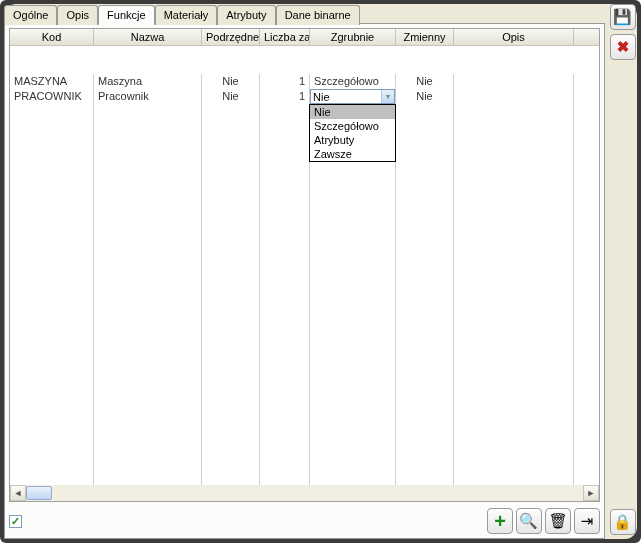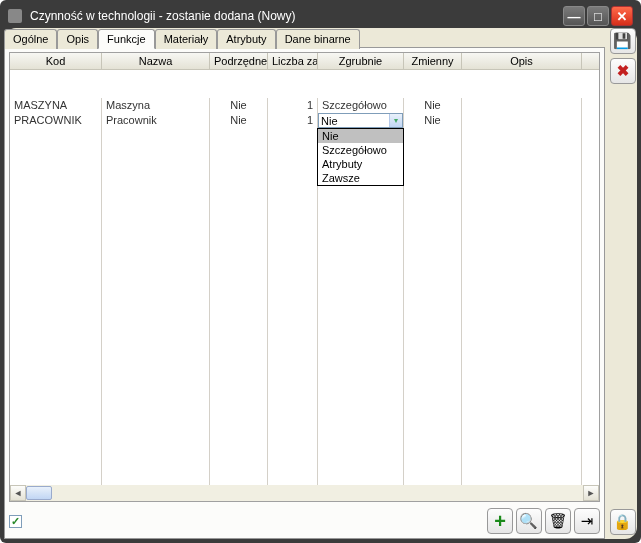--- a/index.html
+++ b/index.html
@@ -37,35 +37,26 @@
 .dropdown-list .opt.sel { background: #c0c0c0; }
 .hscroll { height: 16px; background: #f1efe2; display: flex; align-items: center; }
 .hscroll .arrow { width: 16px; height: 16px; background: linear-gradient(#fdfdfb,#e4e2d5); border: 1px solid #c7c5b8; display:flex;align-items:center;justify-content:center;font-size:9px;color:#555;}
 .hscroll .track { flex:1; height:16px; background:#f1efe2; position:relative;}
 .hscroll .thumb { position:absolute; left:0; width:26px; height:14px; top:1px; background:linear-gradient(#e9f1fb,#c1d6f4); border:1px solid #9ac; border-radius:2px;}
 .bottom-row { display:flex; align-items:center; margin-top:6px; }
 .checkbox { display:flex; align-items:center; gap:4px; font-size:11px; }
 .checkbox .box { width:13px;height:13px;border:1px solid #7f9db9;background:#fff;display:flex;align-items:center;justify-content:center;color:#2a8a2a;font-size:11px;font-weight:bold;}
 .bottom-row .spacer { flex:1; }
 .toolbtn { width:26px;height:26px;border:1px solid #999;border-radius:4px;background:linear-gradient(#fdfdfd,#e6e6e6);display:flex;align-items:center;justify-content:center;margin-left:3px;font-size:15px;}
-.c0{width:92px}.c1{width:108px}.c2{width:58px}.c3{width:50px}.c4{width:86px}.c5{width:58px}.c6{width:120px}
+.c0{width:84px}.c1{width:108px}.c2{width:58px}.c3{width:50px}.c4{width:86px}.c5{width:58px}.c6{width:120px}
 </style>
 </head>
 <body>
 
 <div class="window">
-  <div class="titlebar">
-    <div class="win-icon"></div>
-    <div class="title">Czynność w technologii - zostanie dodana  (Nowy)</div>
-    <div class="winbtns">
-      <div class="winbtn min">—</div>
-      <div class="winbtn max">□</div>
-      <div class="winbtn close">✕</div>
-    </div>
-  </div>
   <div class="client">
     <div class="main">
       <div class="tabs">
         <div class="tab">Ogólne</div>
         <div class="tab">Opis</div>
         <div class="tab active">Funkcje</div>
         <div class="tab">Materiały</div>
         <div class="tab">Atrybuty</div>
         <div class="tab">Dane binarne</div>
       </div>

